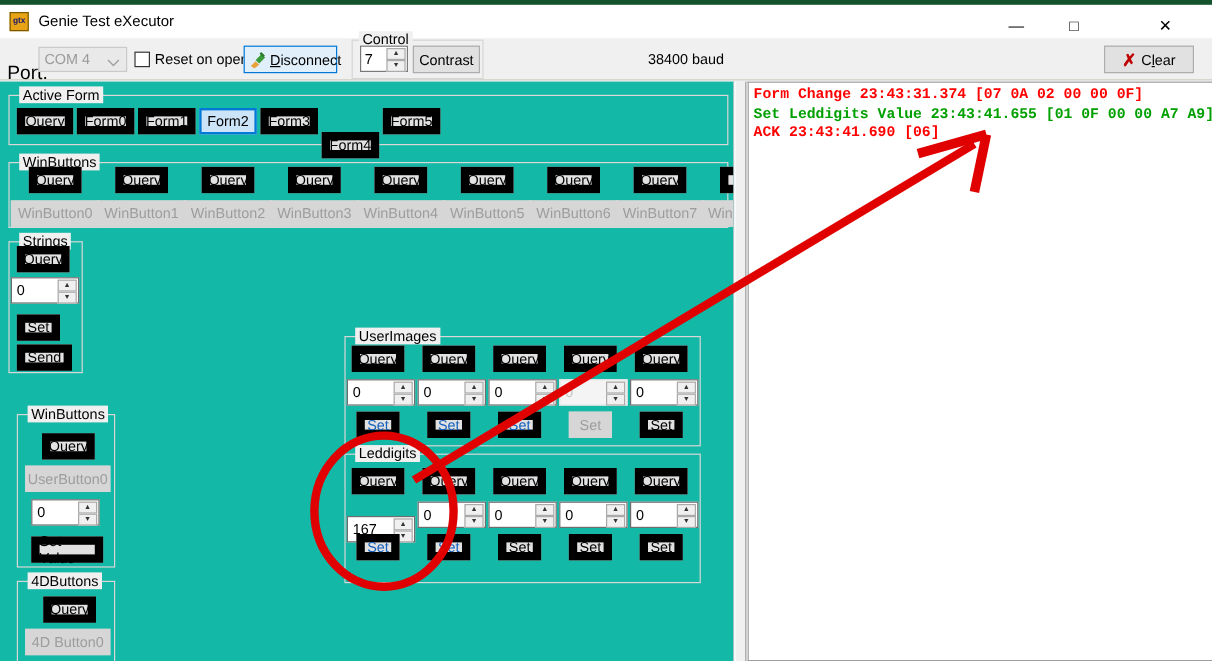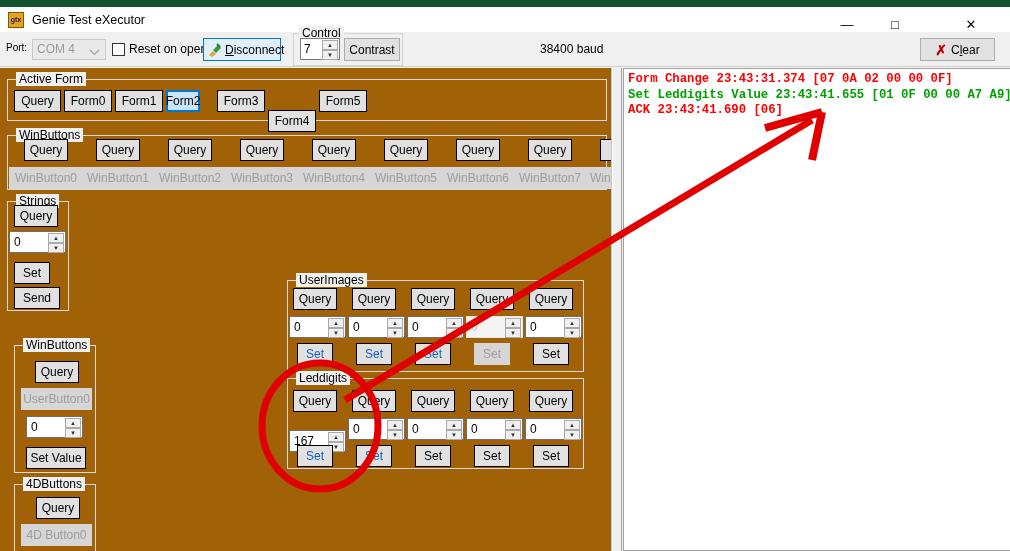--- a/index.html
+++ b/index.html
@@ -16,21 +16,21 @@
     position: relative;
     width: 1010px; height: 551px;
     background: #f0f0f0;
     overflow: hidden;
   }
 
   
   #titlebar {
     position: absolute; left: 0; top: 0; width: 1010px; height: 32px;
     background: #ffffff;
-    border-top: 7px solid #14532d;
+    border-top: 4px solid #14532d;
     display: flex; align-items: center;
   }
   #app-icon {
     width: 16px; height: 16px; margin-left: 8px; margin-right: 8px;
     background: #e8a317;
     border: 1px solid #7a5a00;
     font-size: 7px; line-height: 14px; text-align: center;
     color: #1a1a6e; font-weight: bold; overflow: hidden;
     font-family: "Liberation Sans", sans-serif;
   }
@@ -45,21 +45,21 @@
   #btn-max { right: 92px; }
   #btn-close { right: 16px; }
   #btn-close { width: 46px; }
 
   
   #toolbar {
     position: absolute; left: 0; top: 32px; width: 1010px; height: 35px;
     background: #f0f0f0;
     border-bottom: 1px solid #d4d0c8;
   }
-  #port-label { position: absolute; left: 6px; top: 10px; font-size: 10px; }
+  #port-label { position: absolute; left: 6px; top: 21px; font-size: 16px; }
   #port-combo {
     position: absolute; left: 32px; top: 45px; width: 74px; height: 21px;
     background: #e9e9e9; border: 1px solid #cacaca; color: #9a9a9a;
     font-size: 12px; line-height: 19px; padding-left: 4px;
     top: 7px;
   }
   #port-combo .chev {
     position: absolute; right: 5px; top: 4px; color: #a0a0a0; font-size: 9px;
   }
   #reset-wrap {
@@ -111,38 +111,38 @@
     background: #e1e1e1; border: 1px solid #adadad;
     display: flex; align-items: center; justify-content: center; gap: 4px;
     font-size: 12px;
   }
   .x-icon { color: #c00000; font-weight: bold; font-size: 14px; line-height: 1; }
   .uline { text-decoration: underline; }
 
   
   #left-panel {
     position: absolute; left: 0; top: 68px; width: 612px; height: 483px;
-    background: #a16207; overflow: hidden;
+    background: #14b8a6; overflow: hidden;
     border-right: 1px solid #c8c8c8;
   }
   #splitter {
     position: absolute; left: 612px; top: 68px; width: 10px; height: 483px;
     background: #f0f0f0; border-left: 1px solid #fff; border-right: 1px solid #a0a0a0;
   }
 
   
   .gbox { position: absolute; border: 1px solid #d8d8d8; }
   .glabel {
     position: absolute; top: -8px; left: 8px; background: #f0f0f0;
     padding: 0 3px; font-size: 12px; color: #000; white-space: nowrap;
   }
 
   
   .btn {
-    position: absolute; background: #e1e1e1; border: 1px solid #000000;
+    position: absolute; background: #e1e1e1; border: 7px solid #000000;
     display: flex; align-items: center; justify-content: center;
     font-size: 12px; color: #000; height: 22px;
     font-family: "Liberation Sans", sans-serif;
   }
   .btn.sel { background: #cce4f7; border: 2px solid #0078d7; }
   .btn.dis { background: #d6d6d6; border: 1px solid #d6d6d6; color: #9d9d9d; }
   .btn.blue { color: #1560bd; }
 
   
   .nspin {
@@ -224,21 +224,21 @@
   </div>
 
   <div id="left-panel">
 
     <div class="gbox" style="left:7px; top:11px; width:600px; height:42px;">
       <span class="glabel">Active Form</span>
     </div>
     <div class="btn" style="left:14px; top:22px; width:47px;">Query</div>
     <div class="btn" style="left:64px; top:22px; width:48px;">Form0</div>
     <div class="btn" style="left:115px; top:22px; width:48px;text-align:center;">Form1</div>
-    <div class="btn sel" style="left:166px; top:22px; width:34px;">Form2</div>
+    <div class="btn sel" style="left:166px; top:22px; width:48px;">Form2</div>
     <div class="btn" style="left:217px; top:22px; width:48px;">Form3</div>
     <div class="btn" style="left:268px; top:22px; width:48px;margin-top:20px;">Form4</div>
     <div class="btn" style="left:319px; top:22px; width:48px;">Form5</div>
 
     <div class="gbox" style="left:7px; top:67px; width:600px; height:55px;">
       <span class="glabel">WinButtons</span>
     </div>
     <div class="btn" style="left:24px; top:71px; width:44px;">Query</div>
     <div class="btn dis" style="left:9px; top:99px; width:74px;">WinButton0</div>
     <div class="btn" style="left:96px; top:71px; width:44px;">Query</div>
@@ -338,21 +338,21 @@
     <div class="btn" style="left:529px; top:220px; width:44px;">Query</div>
     <div class="nspin" style="left:525px; top:248px; width:57px;">
       <span class="nval">0</span>
       <span class="spin-btns">
         <div>▲</div>
         <div>▼</div>
       </span>
     </div>
     <div class="btn" style="left:533px; top:275px; width:36px;">Set</div>
 
-    <div class="gbox" style="left:287px; top:310px; width:297px; height:91px;padding-left:30px;">
+    <div class="gbox" style="left:287px; top:310px; width:297px; height:108px;padding-left:30px;">
       <span class="glabel">Leddigits</span>
     </div>
     <div class="btn" style="left:293px; top:322px; width:44px;">Query</div>
     <div class="nspin" style="left:289px; top:362px; width:57px;">
       <span class="nval">167</span>
       <span class="spin-btns">
         <div>▲</div>
         <div>▼</div>
       </span>
     </div>

